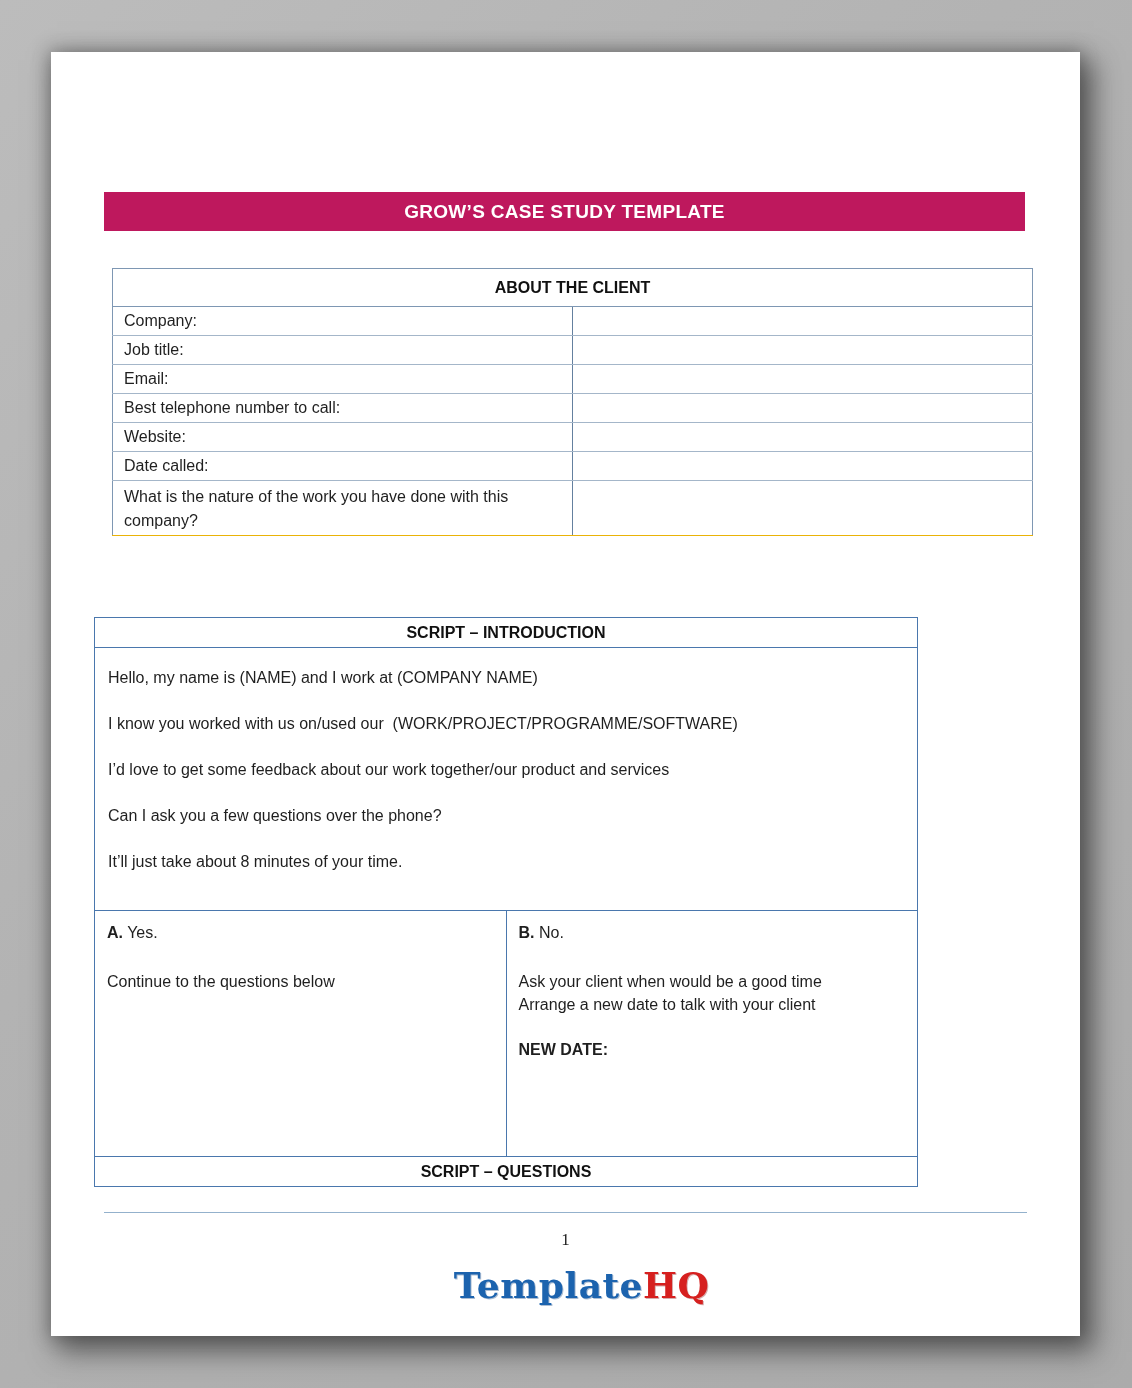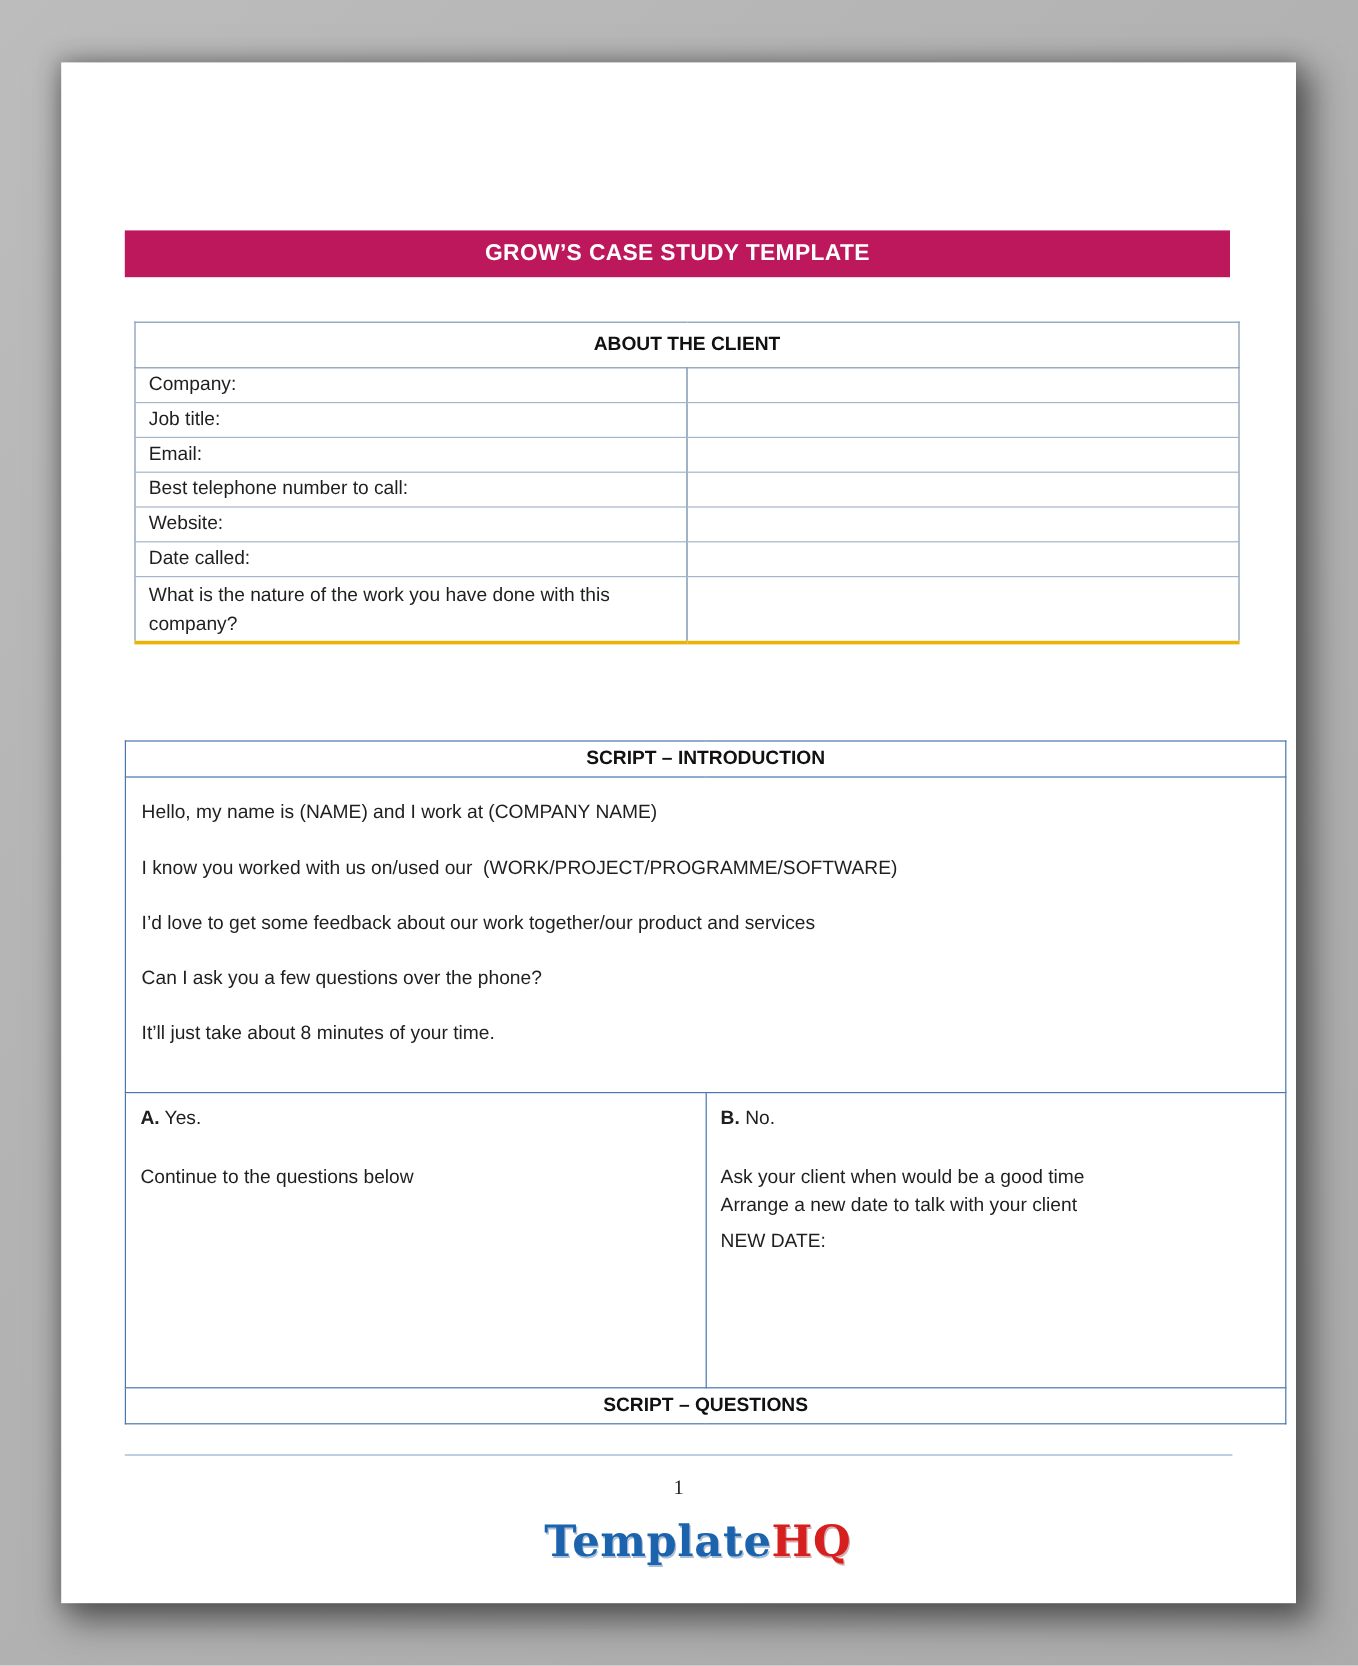--- a/index.html
+++ b/index.html
@@ -54,43 +54,43 @@
   }
   .about-table td.lbl {
     width:356px;
     padding-left:11px;
     border-left:1px solid #7e97b3;
     border-right:1px solid #64809f;
   }
   .about-table td.val { border-right:1px solid #7e97b3; }
   .about-table tr.tall td { height:55px; }
   .about-table tr.tall td.lbl { line-height:24px; padding-top:2px; padding-right:28px; vertical-align:middle; }
-  .about-table tr:last-child td { border-bottom:3px solid #eab308;margin-left:44px; }
+  .about-table tr:last-child td { border-bottom:1px solid #eab308;margin-left:44px; }
   
   .script-table {
     position:absolute;
-    left:53px; top:565px;
-    width:968px;
+    left:43px; top:565px;
+    width:824px;
     font-size:16px; color:#1f1f1f;
   }
   .script-table th {
     height:30px;
     font-size:16px; font-weight:bold; color:#111;
     text-align:center; vertical-align:middle;
     border:1px solid #4a77ad;
   }
   .script-table td { border:1px solid #4a77ad; vertical-align:top; }
   .script-table td.intro-cell { height:263px; padding:19px 16px 0 13px; }
   .intro-cell p { margin:0 0 25px 0; line-height:21px; white-space:pre-wrap; }
   .script-table td.option-cell { height:246px; width:460px; padding:11px 14px 0 12px; }
   .opt-title { line-height:21px; }
   .opt-title b { font-weight:bold; }
   .opt-body { margin-top:27px; line-height:23px; }
   .opt-lines { margin-top:27px; line-height:23px; }
-  .new-date { margin-top:10px; font-weight:normal; }
+  .new-date { margin-top:25px; font-weight:bold; }
   
   .footer-rule {
     position:absolute;
     left:53px; top:1160px;
     width:923px; height:0;
     border-top:1px solid #93b1cc;
   }
   .page-number {
     position:absolute;
     left:0; top:1178px;

